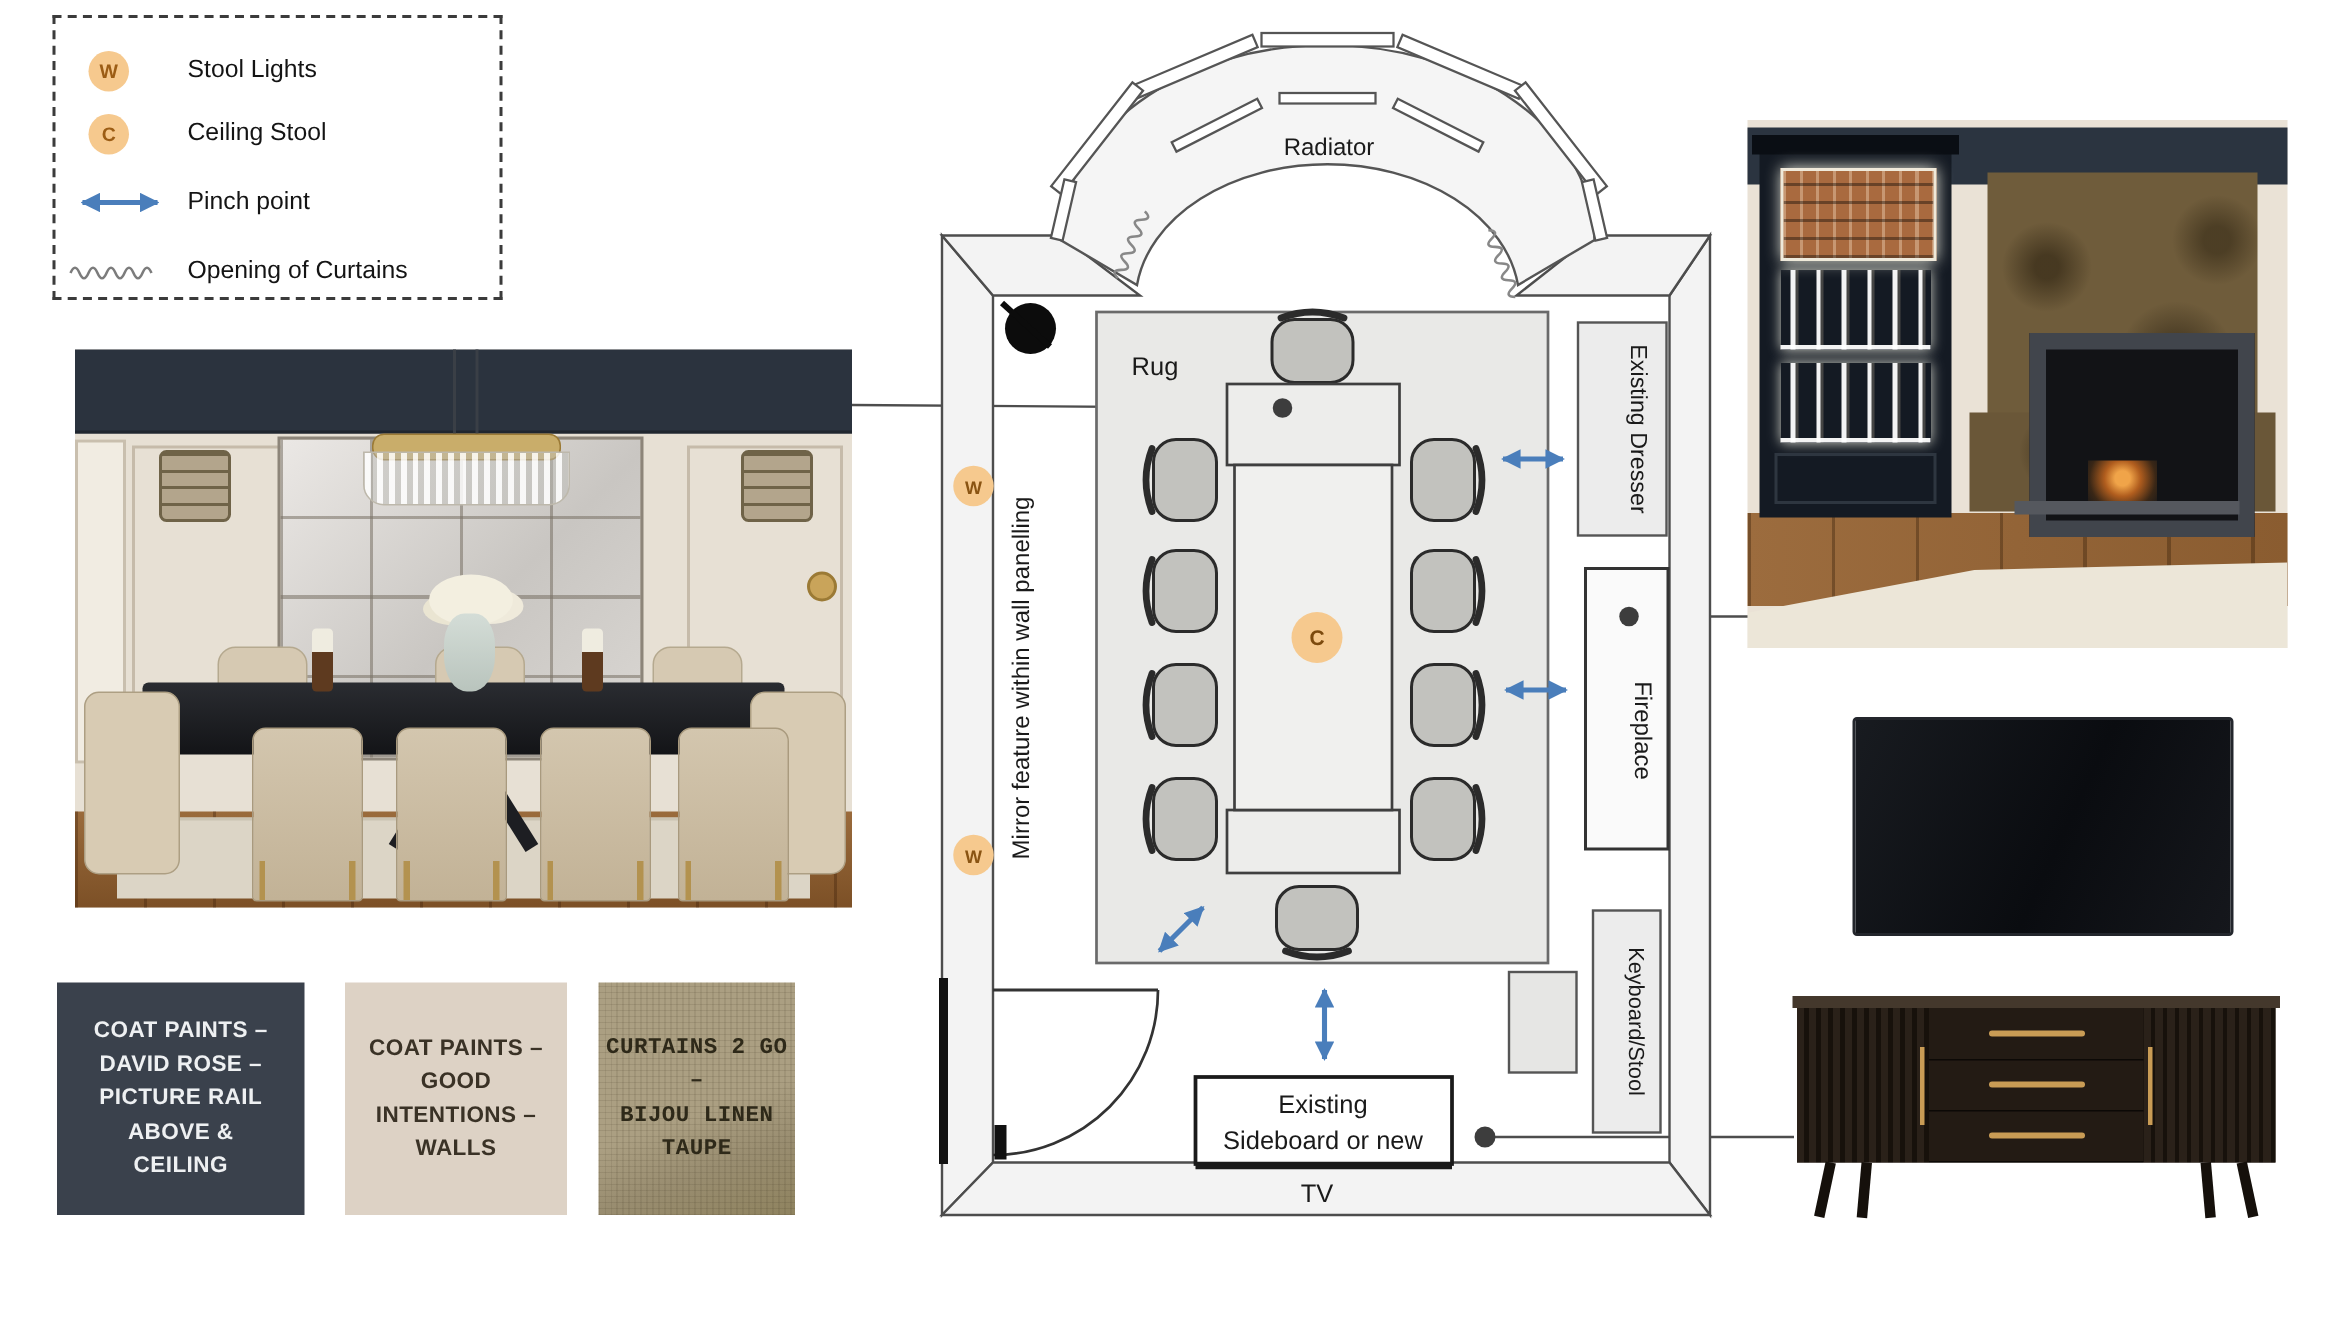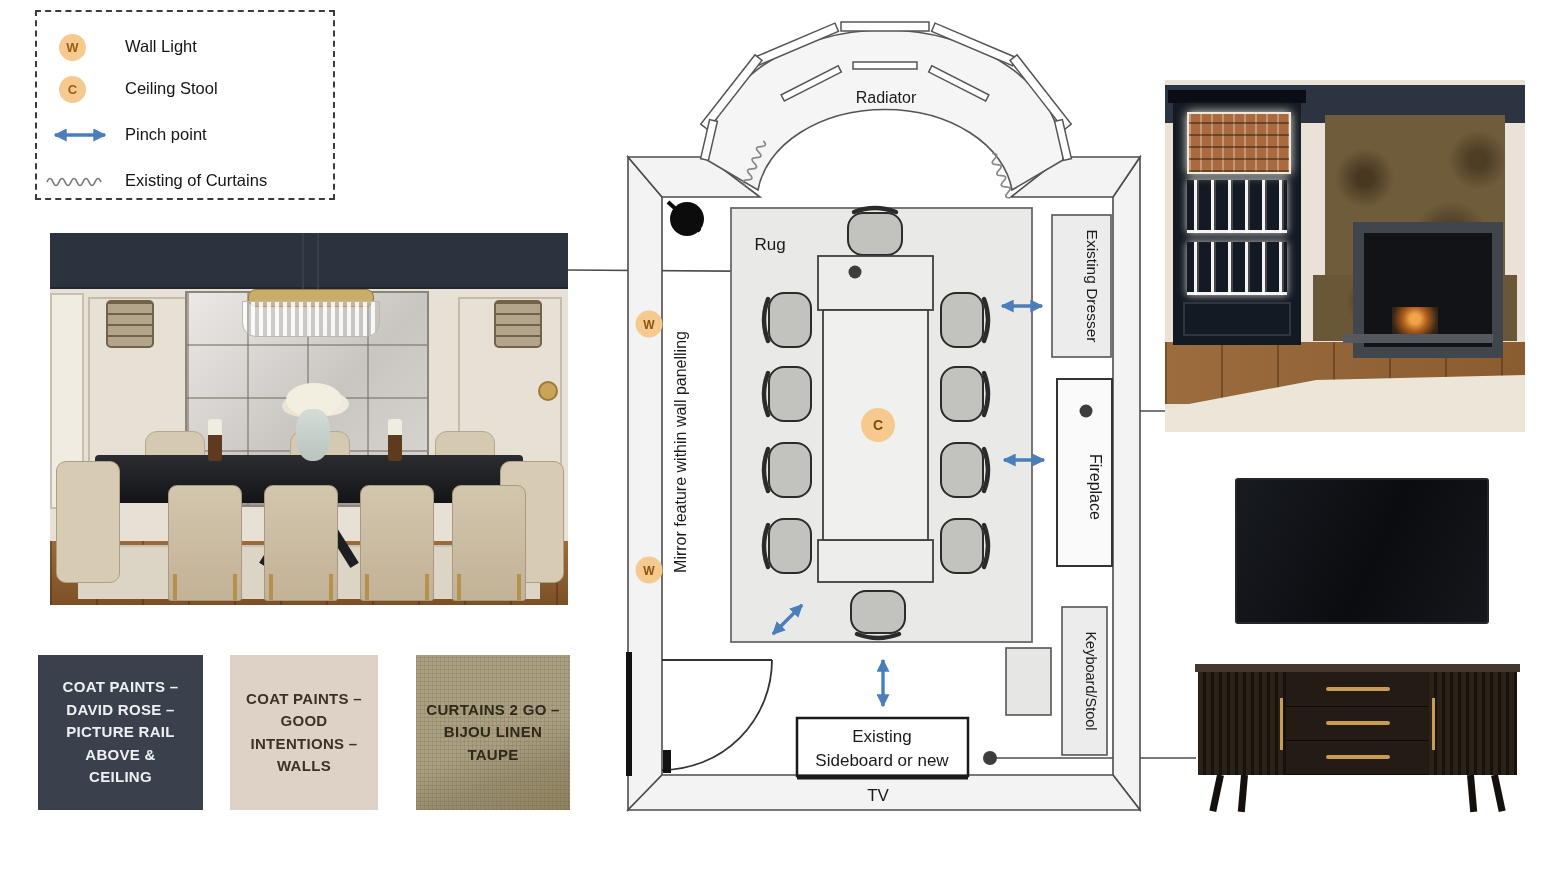--- a/index.html
+++ b/index.html
@@ -18,25 +18,25 @@
 
   .ch-box{left:350px;top:12px;width:142px;height:40px;border:2px solid #2f2f2f;background:#fff;
           display:flex;align-items:center;justify-content:center;font-size:17px;color:#111;}
 
   
   .swatch{top:655px;height:155px;display:flex;align-items:center;justify-content:center;
           text-align:center;white-space:pre-line;font-size:15px;font-weight:600;
           line-height:1.5;letter-spacing:.3px;}
   .sw1{left:38px;width:165px;background:#3a414c;color:#eef0f2;}
   .sw2{left:230px;width:148px;background:#ddd2c5;color:#3a3226;}
-  .sw3{left:416px;width:154px;color:#2e2919;
+  .sw3{left:399px;width:131px;color:#2e2919;
        background:
          repeating-linear-gradient(0deg, rgba(60,50,30,.12) 0 1px, transparent 1px 4px),
          repeating-linear-gradient(90deg, rgba(60,50,30,.10) 0 1px, transparent 1px 4px),
-         linear-gradient(160deg,#ab9f82 55%, #998d70 75%, #8f835f 100%);}
+         linear-gradient(160deg,#ab9f82 55%, #998d70 75%, #8f835f 100%); font-family: Liberation Mono, monospace;}
 
   
   .ph-dining{left:50px;top:233px;width:518px;height:372px;background:#e7e0d4;}
   .d-band{left:0;top:0;width:518px;height:54px;background:#2b333e;border-bottom:2px solid #20262e;z-index:2;}
   .d-floor{left:0;top:308px;width:518px;height:64px;
            background:repeating-linear-gradient(90deg, rgba(60,30,8,.35) 0 2px, transparent 2px 46px),
                       linear-gradient(#9a6b3c,#7c5026);z-index:1;}
   .d-rug{left:28px;top:312px;width:462px;height:52px;background:#dcd5c6;border-top:2px solid #cac3b2;z-index:2;}
   .d-door{left:0;top:60px;width:30px;height:212px;background:#f1ece2;border:2px solid #c9bfae;z-index:2;}
   .d-panel{top:64px;height:200px;border:2px solid #c6bbaa;z-index:2;}
@@ -126,42 +126,42 @@
   .plan-text{font-family:"Liberation Sans",sans-serif;fill:#1a1a1a;}
 </style>
 </head>
 <body>
 
 <div id="stage">
 
   <div class="abs legend">
     <div class="legend-row" style="top:22px;">
       <div class="sym-circle">W</div>
-      <div class="legend-label">Wall Light</div>
+      <div class="legend-label">Stool Lights</div>
     </div>
     <div class="legend-row" style="top:64px;">
       <div class="sym-circle">C</div>
       <div class="legend-label">Ceiling Stool</div>
     </div>
     <div class="legend-row" style="top:110px;">
       <svg class="legend-iconbox" width="76" height="18">
         <defs>
           <marker id="lgArr" viewBox="0 0 10 10" refX="9" refY="5" markerWidth="13" markerHeight="13" markerUnits="userSpaceOnUse" orient="auto-start-reverse">
             <path d="M0 0 L10 5 L0 10 z" fill="#4a7ebb"></path>
           </marker>
         </defs>
         <line x1="12" y1="9" x2="62" y2="9" stroke="#4a7ebb" stroke-width="3.4" marker-start="url(#lgArr)" marker-end="url(#lgArr)"></line>
       </svg>
       <div class="legend-label">Pinch point</div>
     </div>
     <div class="legend-row" style="top:156px;">
       <svg class="legend-iconbox" width="76" height="18">
         <path d="M4 10 Q7 3 10 10 T16 10 T22 10 T28 10 T34 10 T40 10 T46 10 T52 10 T58 10" fill="none" stroke="#7c7c7c" stroke-width="1.7"></path>
       </svg>
-      <div class="legend-label">Existing of Curtains</div>
+      <div class="legend-label">Opening of Curtains</div>
     </div>
   </div>
 
 
   <div class="abs ph-dining">
     <div class="abs d-floor"></div>
     <div class="abs d-door"></div>
     <div class="abs d-panel" style="left:38px;width:128px;"></div>
     <div class="abs d-panel" style="left:408px;width:100px;"></div>
     <div class="abs d-mirror"></div>

